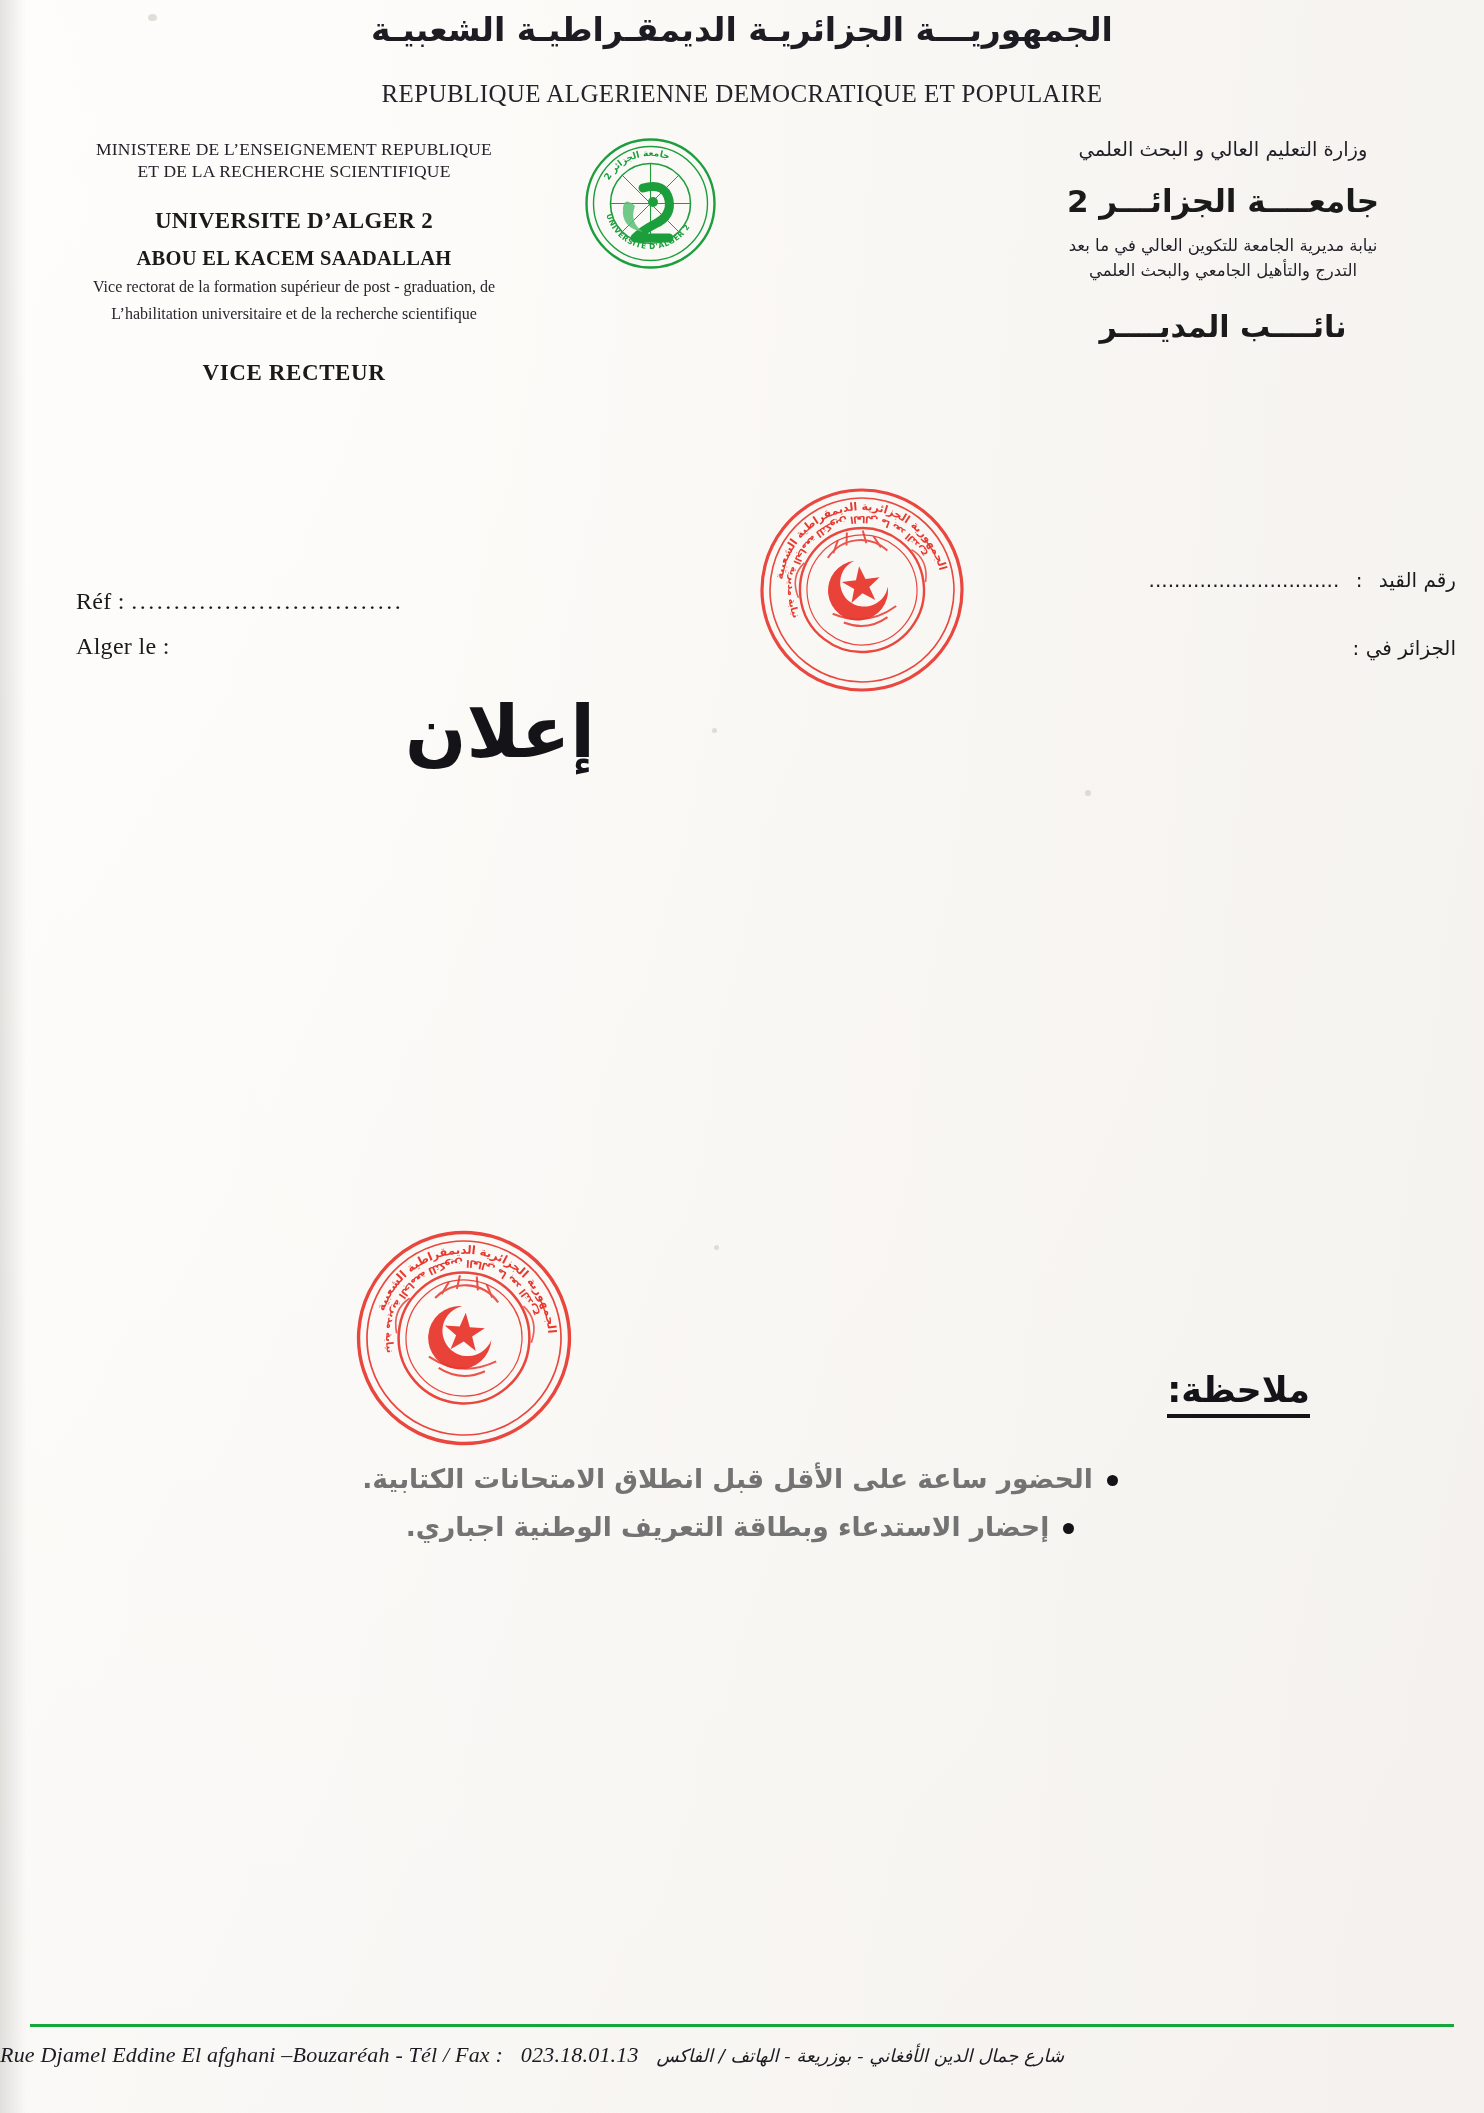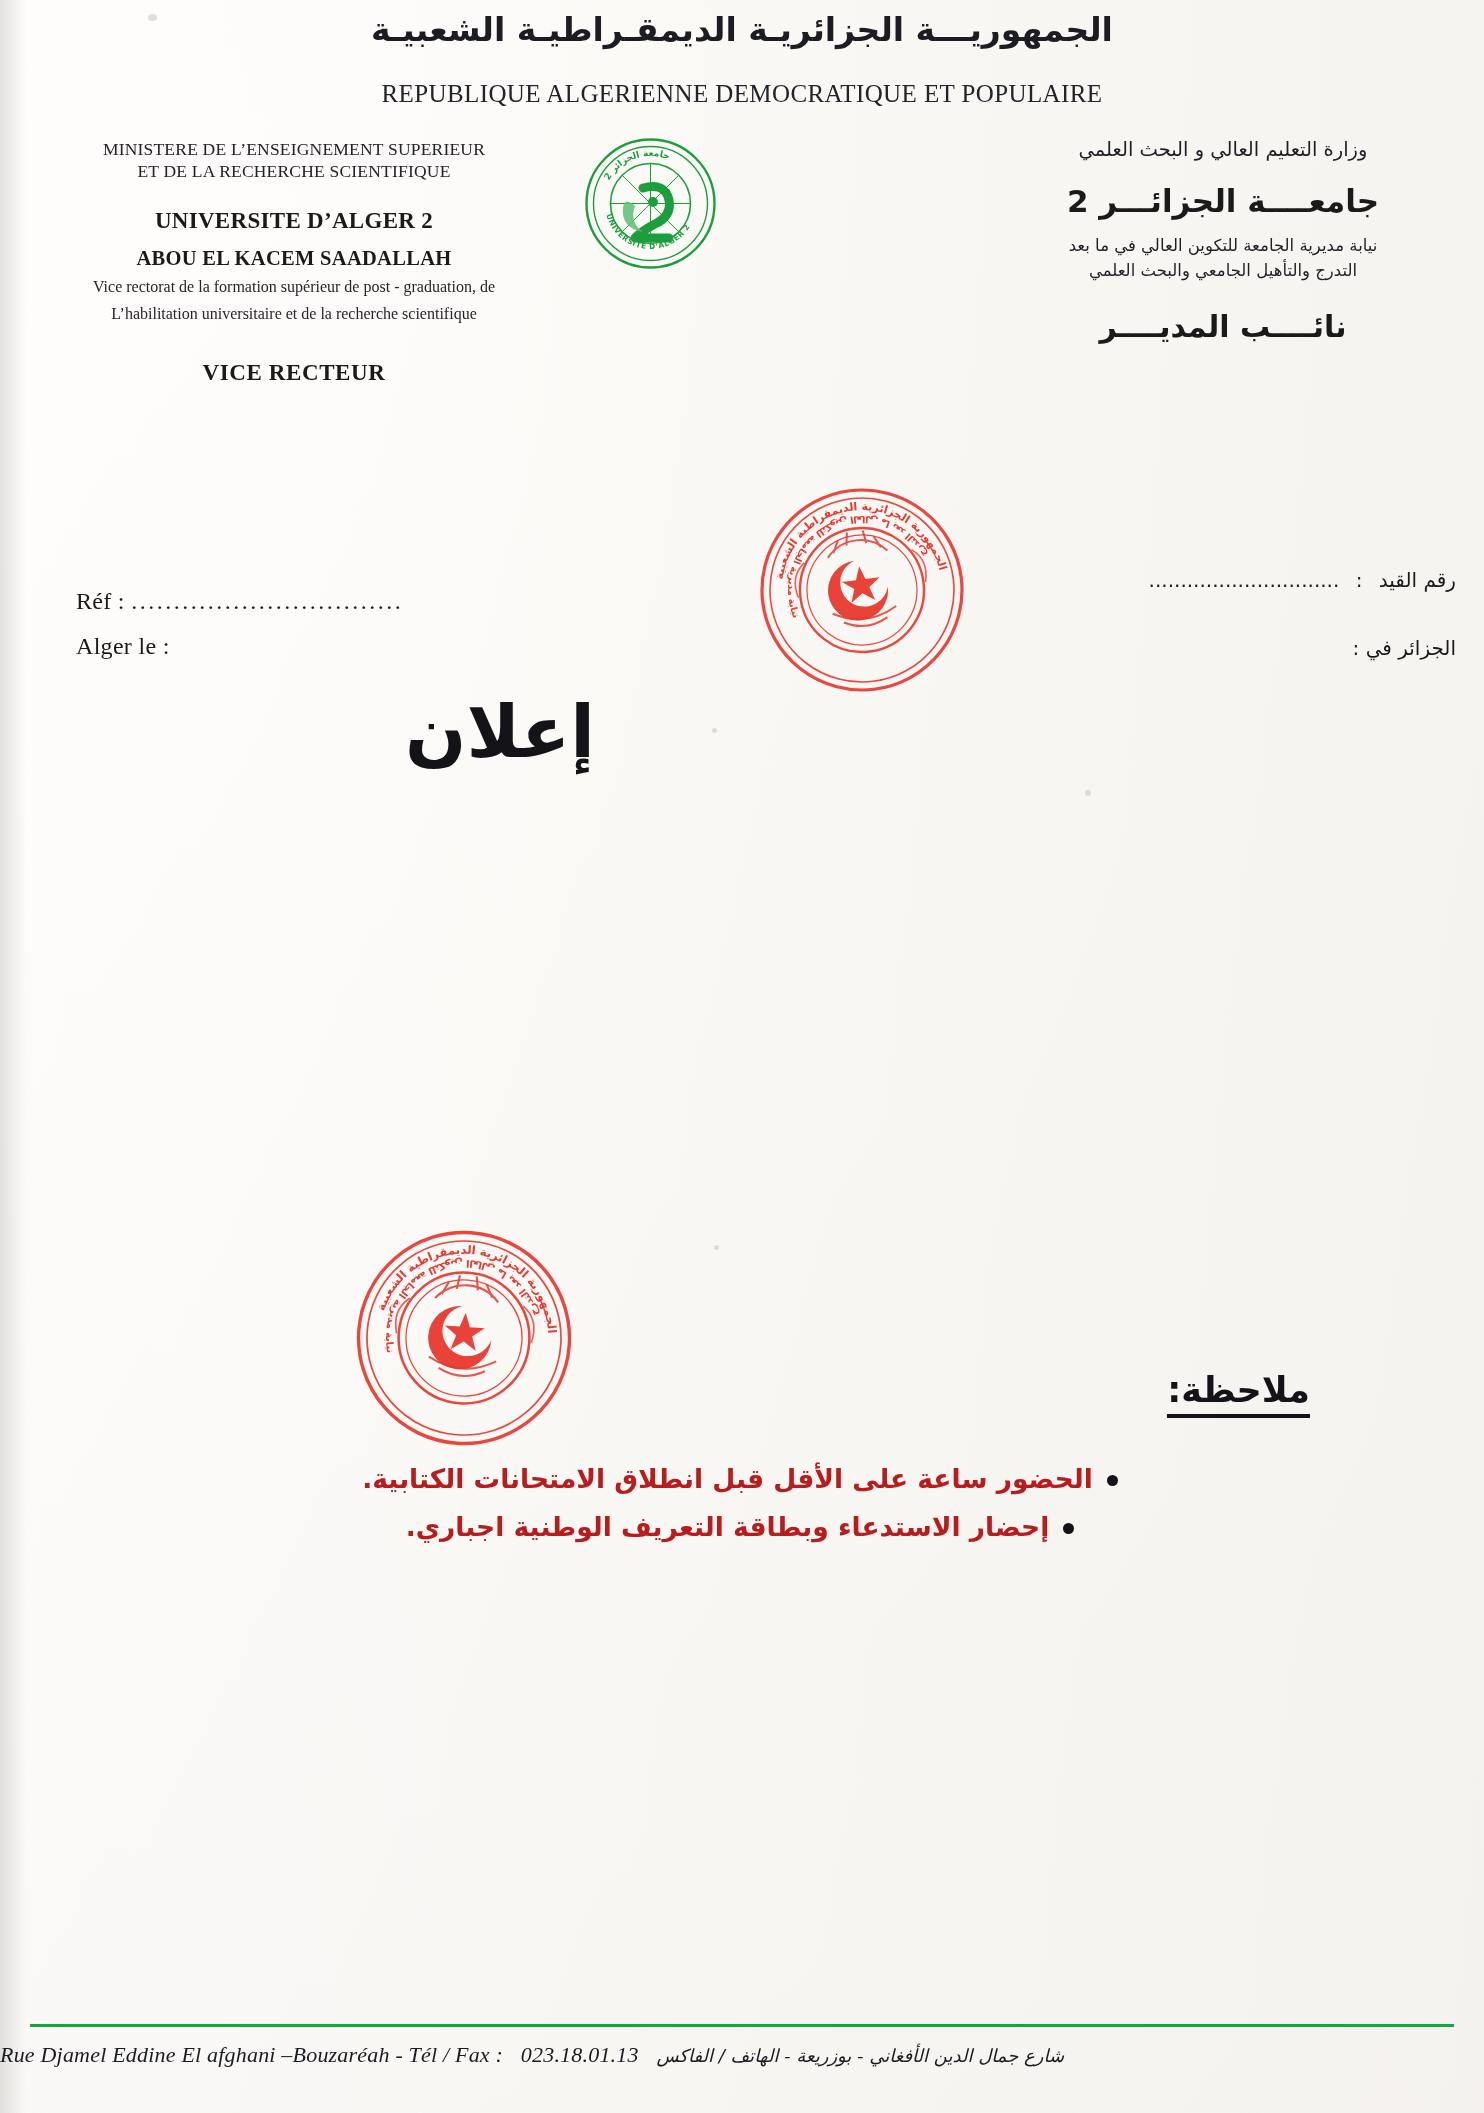--- a/index.html
+++ b/index.html
@@ -87,21 +87,21 @@
   .note-head{
     position:absolute;right:174px;top:1370px;width:1140px;
     font-family:"DejaVu Sans", sans-serif;direction:rtl;
     font-size:35px;font-weight:700;color:#141418;
   }
   .note-head span{border-bottom:4px solid #141418;padding-bottom:4px;}
 
   .bullets{
     position:absolute;right:174px;top:1455px;width:1140px;
     font-family:"DejaVu Sans", sans-serif;direction:rtl;
-    font-size:26.5px;font-weight:700;color:#b91c1c;
+    font-size:26.5px;font-weight:700;color:#737373;
     list-style:none;margin:0;padding:0;
   }
   .bullets li{
     text-align:center;line-height:48px;position:relative;padding:0 0 0 0;
   }
   .bullets li .dot{
     display:inline-block;width:11px;height:11px;border-radius:50%;
     background:#141418;vertical-align:middle;margin-right:0;margin-left:14px;
   }
 
@@ -137,21 +137,21 @@
 
   <div class="speck" style="left:148px;top:14px;width:9px;height:7px;"></div>
   <div class="speck" style="left:712px;top:728px;width:5px;height:5px;"></div>
   <div class="speck" style="left:1085px;top:790px;width:6px;height:6px;"></div>
   <div class="speck" style="left:714px;top:1245px;width:5px;height:5px;"></div>
 
   <div class="hdr-ar-top">الجمهوريـــة الجزائريـة الديمقـراطيـة الشعبيـة</div>
   <div class="hdr-fr-top">REPUBLIQUE ALGERIENNE DEMOCRATIQUE ET POPULAIRE</div>
 
   <div class="hdr-left">
-    <div class="l1">MINISTERE DE  L’ENSEIGNEMENT SUPERIEUR</div>
+    <div class="l1">MINISTERE DE  L’ENSEIGNEMENT REPUBLIQUE</div>
     <div class="l1">ET DE LA RECHERCHE SCIENTIFIQUE</div>
     <div class="uni">UNIVERSITE D’ALGER 2</div>
     <div class="uni2">ABOU EL KACEM SAADALLAH</div>
     <div class="sub">Vice rectorat de la formation supérieur de post - graduation, de</div>
     <div class="sub">L’habilitation universitaire et de la recherche scientifique</div>
     <div class="vr">VICE RECTEUR</div>
   </div>
 
   <div class="logo">
     <svg viewBox="0 0 135 135" width="135" height="135" aria-hidden="true">

